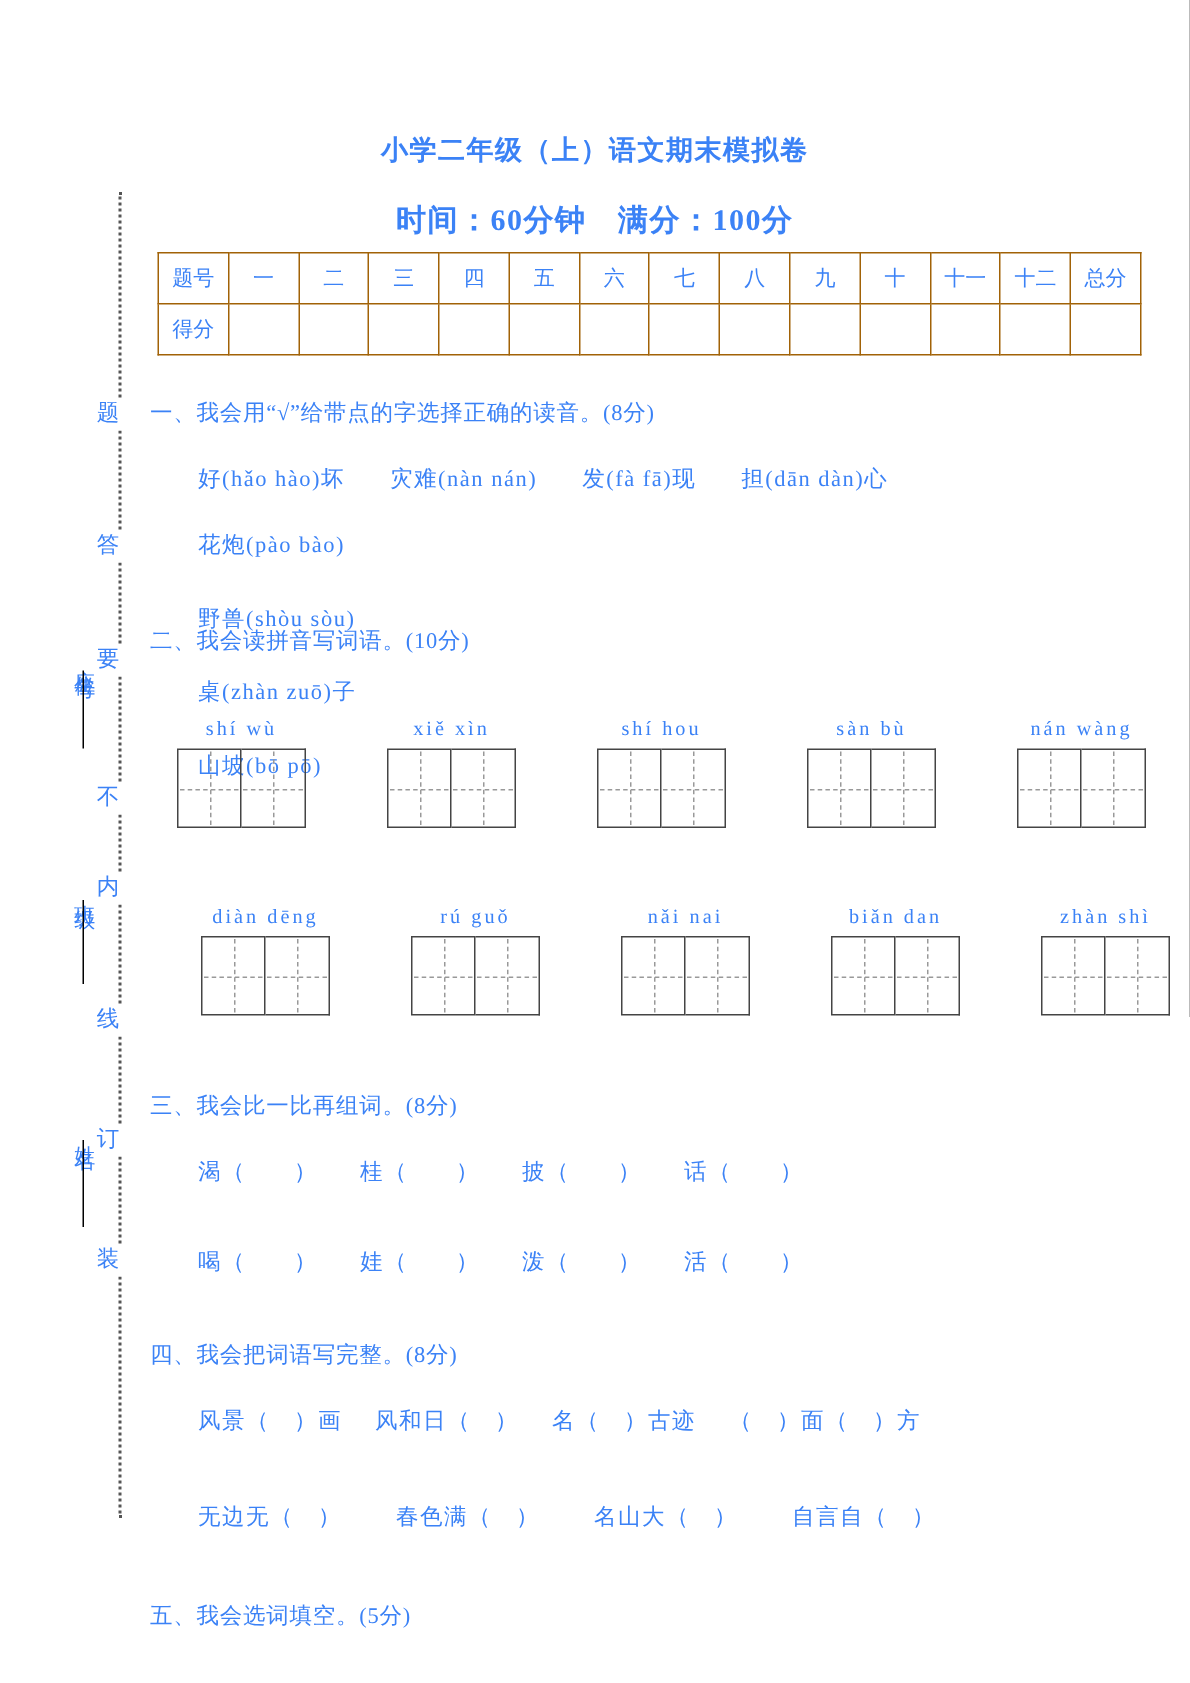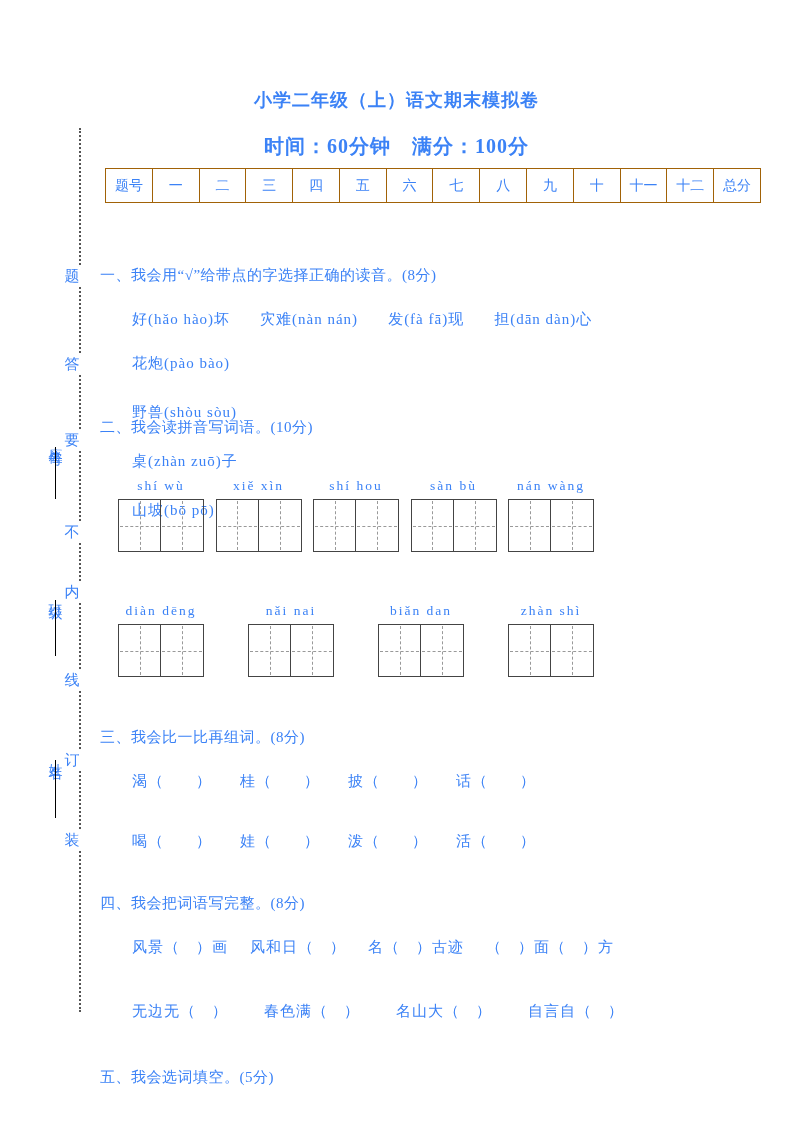--- a/index.html
+++ b/index.html
@@ -56,21 +56,21 @@
     writing-mode:vertical-rl; text-orientation:upright;
     font-size:14px; letter-spacing:3px; line-height:1;
   }
   .vline { width:0; border-left:1px solid #000; margin-top:2px; }
   
   .heading { font-size:15px; letter-spacing:0.5px; white-space:nowrap; }
   .item-row { display:flex; white-space:nowrap; font-size:15px; }
   .item-row .item { letter-spacing:1px; }
   
   .grid-row {
-    left:118px; width:476px;
+    left:118px; width:646px;
     display:flex; justify-content:space-between;
   }
   .pgroup { display:flex; flex-direction:column; align-items:center; }
   .pinyin {
     font-size:13.5px; letter-spacing:2px;
     margin-bottom:5px; white-space:nowrap;
     font-family:"Liberation Serif","DejaVu Serif",serif;
   }
   .tian-grid { display:flex; }
   .tian-cell {
@@ -108,20 +108,36 @@
       <td>五</td>
       <td>六</td>
       <td>七</td>
       <td>八</td>
       <td>九</td>
       <td>十</td>
       <td>十一</td>
       <td>十二</td>
       <td>总分</td>
     </tr>
+    <tr>
+      <td>得分</td>
+      <td></td>
+      <td></td>
+      <td></td>
+      <td></td>
+      <td></td>
+      <td></td>
+      <td></td>
+      <td></td>
+      <td></td>
+      <td></td>
+      <td></td>
+      <td></td>
+      <td></td>
+    </tr>
   </tbody>
     </table>
 
   <div class="abs bind-line"></div>
   <div class="abs bind-char" style="top:266px;">题</div>
   <div class="abs bind-char" style="top:354px;">答</div>
   <div class="abs bind-char" style="top:430px;">要</div>
   <div class="abs bind-char" style="top:522px;">不</div>
   <div class="abs bind-char" style="top:582px;">内</div>
   <div class="abs bind-char" style="top:670px;">线</div>
@@ -188,23 +204,30 @@
     </div>
     <div class="pgroup">
       <div class="pinyin">nán wàng</div>
       <div class="tian-grid">
         <div class="tian-cell"></div>
         <div class="tian-cell"></div>
       </div>
     </div>
   </div>
 
-  <div class="abs grid-row" style="top:603px;">
+  <div class="abs grid-row" style="top:603px;margin-left:16px;">
     <div class="pgroup">
       <div class="pinyin">diàn dēng</div>
+      <div class="tian-grid">
+        <div class="tian-cell"></div>
+        <div class="tian-cell"></div>
+      </div>
+    </div>
+    <div class="pgroup">
+      <div class="pinyin">rú guǒ</div>
       <div class="tian-grid">
         <div class="tian-cell"></div>
         <div class="tian-cell"></div>
       </div>
     </div>
     <div class="pgroup">
       <div class="pinyin">nǎi nai</div>
       <div class="tian-grid">
         <div class="tian-cell"></div>
         <div class="tian-cell"></div>

